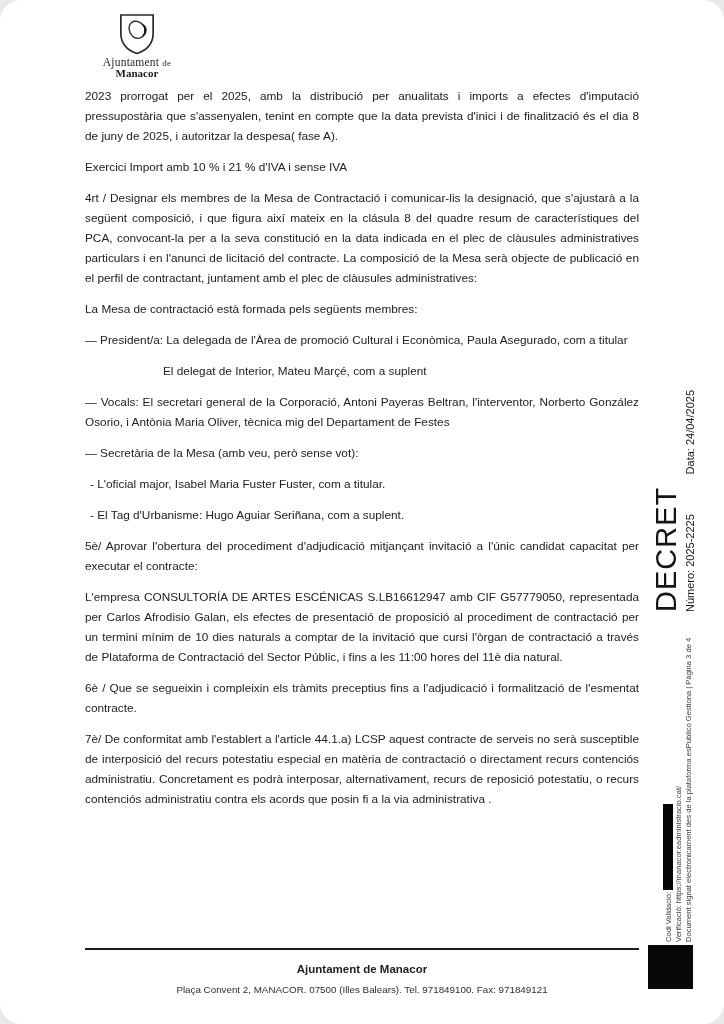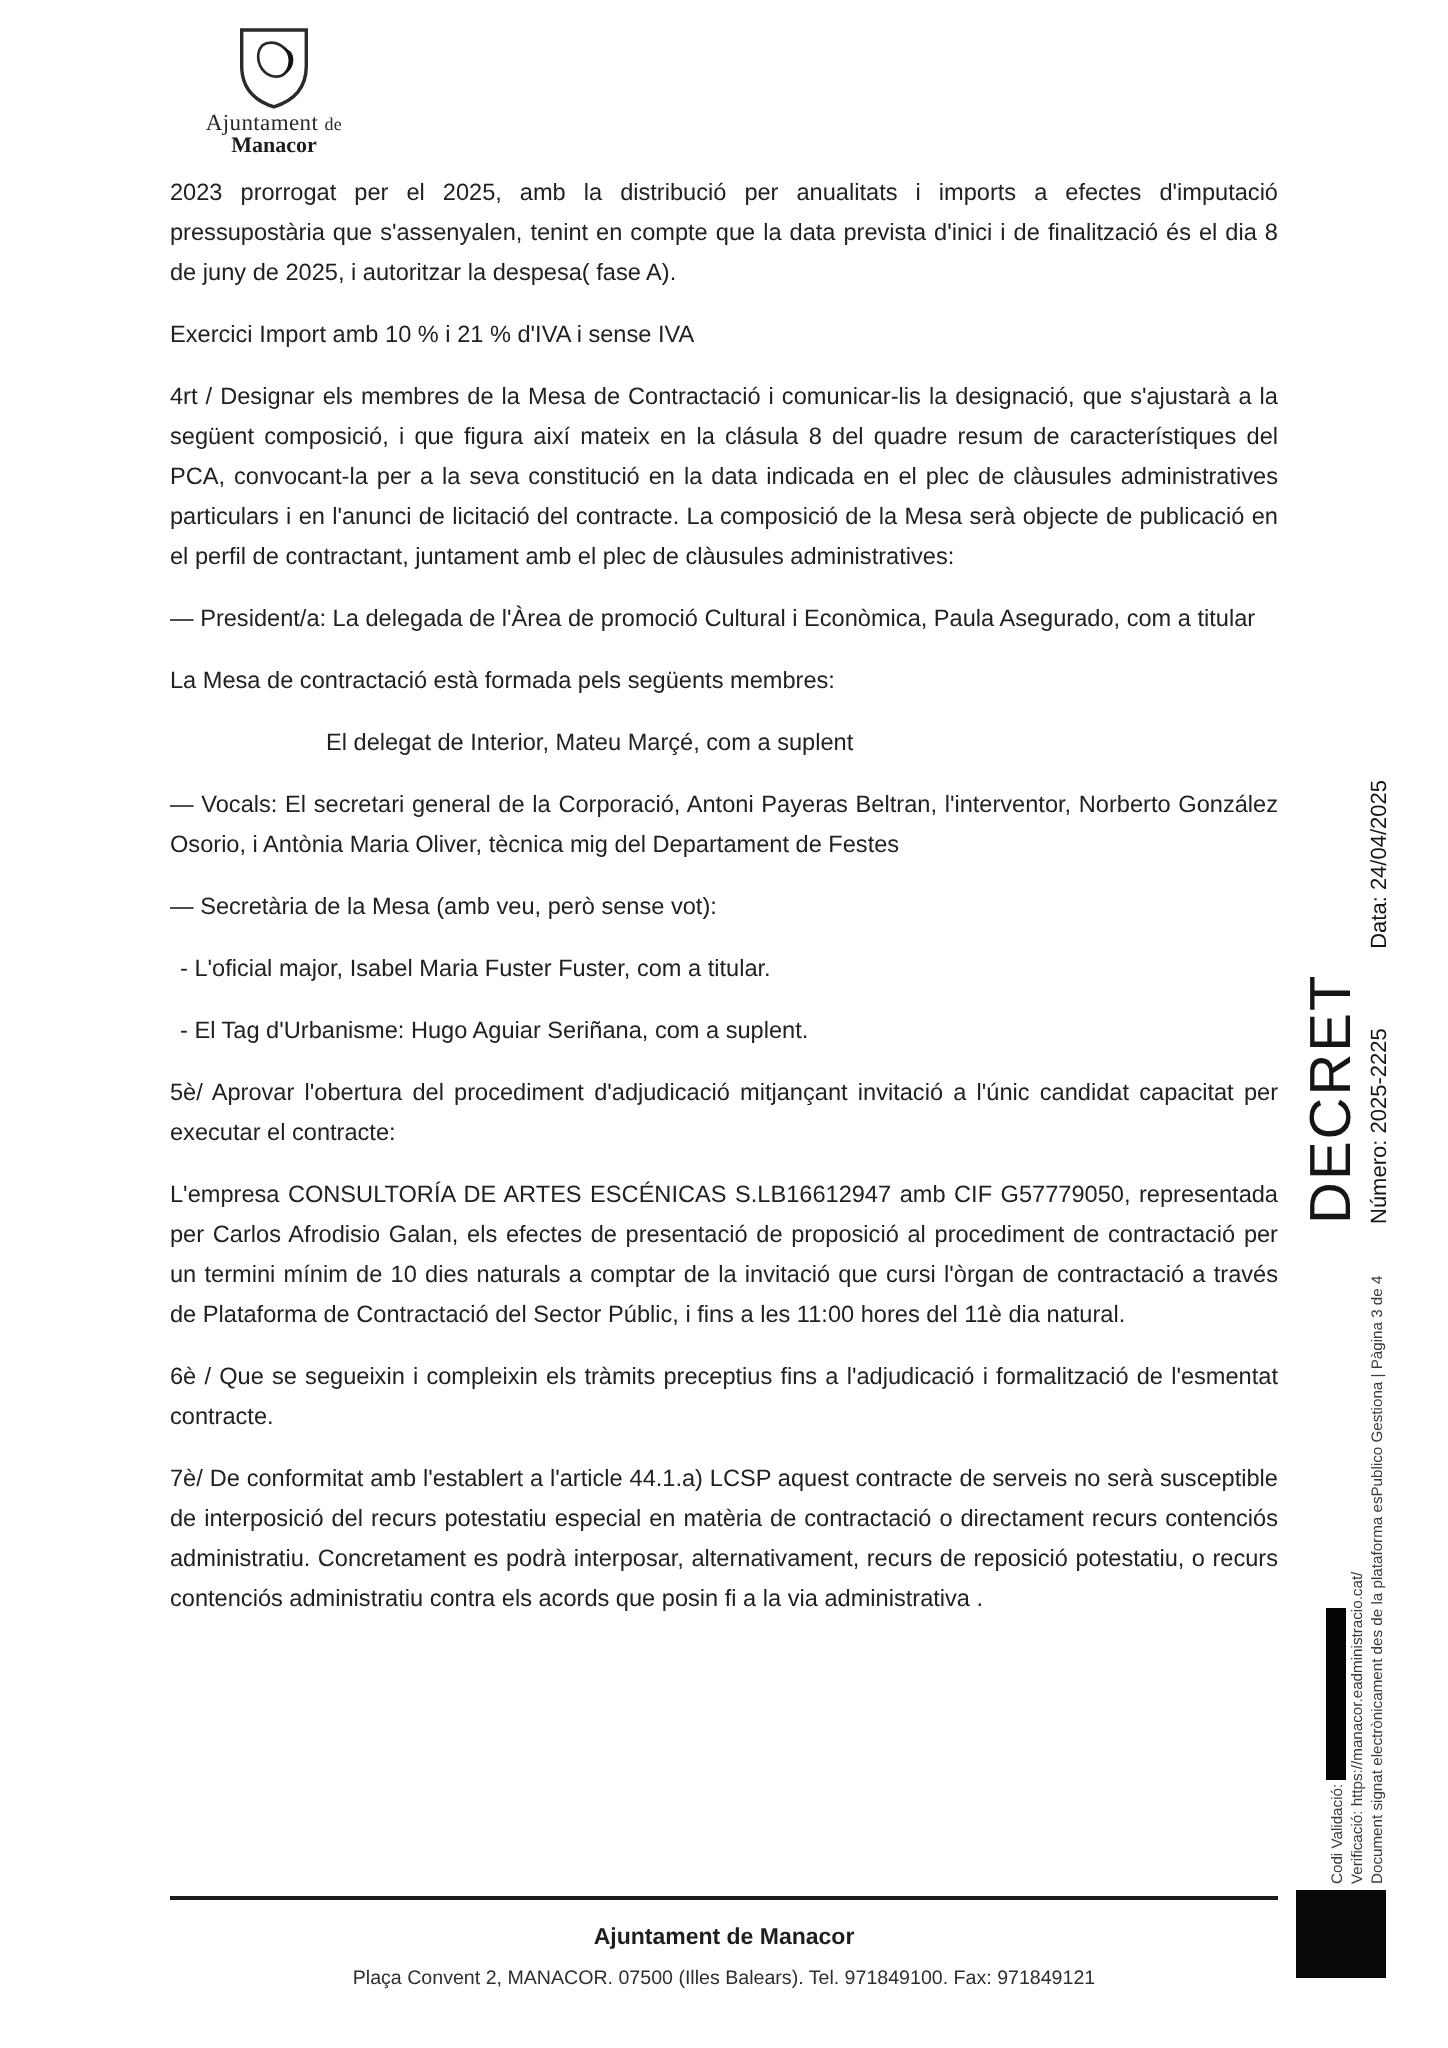--- a/index.html
+++ b/index.html
@@ -5,20 +5,21 @@
   * { margin:0; padding:0; box-sizing:border-box; }
   html,body { background:#e9e9e9; }
   .page {
     position:relative;
     width:724px; height:1024px;
     background:#ffffff;
     overflow:hidden;
     font-family:"Liberation Sans", sans-serif;
     color:#212121;
     margin:0 auto;
+    border-radius:21px;
   }
 
   
   .logo { position:absolute; left:95px; top:13px; width:84px; text-align:center; }
   .logo svg { display:block; margin:0 auto 1px; }
   .logo-line1 { font-family:"Liberation Serif", serif; font-size:11.5px; color:#2a2a2a; letter-spacing:0.2px; }
   .logo-line1 .de { font-size:9px; }
   .logo-line2 { font-family:"Liberation Serif", serif; font-size:11px; font-weight:bold; color:#1d1d1d; margin-top:-1px; }
 
   
@@ -81,22 +82,22 @@
     <div class="logo-line1">
       <span>Ajuntament</span> <span class="de">de</span>
     </div>
     <div class="logo-line2">Manacor</div>
   </div>
 
   <div class="content">
     <p>2023 prorrogat per el 2025, amb la distribució per anualitats i imports a efectes d'imputació pressupostària que s'assenyalen, tenint en compte que la data prevista d'inici i de finalització és el dia 8 de juny de 2025, i autoritzar la despesa( fase A).</p>
     <p>Exercici Import amb 10 % i 21 % d'IVA i sense IVA</p>
     <p>4rt / Designar els membres de la Mesa de Contractació i comunicar-lis la designació, que s'ajustarà a la següent composició, i que figura així mateix en la clásula 8 del quadre resum de característiques del PCA, convocant-la per a la seva constitució en la data indicada en el plec de clàusules administratives particulars i en l'anunci de licitació del contracte. La composició de la Mesa serà objecte de publicació en el perfil de contractant, juntament amb el plec de clàusules administratives:</p>
+    <p>La Mesa de contractació està formada pels següents membres:</p>
     <p>— President/a: La delegada de l'Àrea de promoció Cultural i Econòmica, Paula Asegurado, com a titular</p>
-    <p>La Mesa de contractació està formada pels següents membres:</p>
     <p class="indented">El delegat de Interior, Mateu Marçé, com a suplent</p>
     <p>— Vocals: El secretari general de la Corporació, Antoni Payeras Beltran, l'interventor, Norberto González Osorio, i Antònia Maria Oliver, tècnica mig del Departament de Festes</p>
     <p>— Secretària de la Mesa (amb veu, però sense vot):</p>
     <p class="dash-item">- L'oficial major, Isabel Maria Fuster Fuster, com a titular.</p>
     <p class="dash-item">- El Tag d'Urbanisme: Hugo Aguiar Seriñana, com a suplent.</p>
     <p>5è/ Aprovar l'obertura del procediment d'adjudicació mitjançant invitació a l'únic candidat capacitat per executar el contracte:</p>
     <p>L'empresa CONSULTORÍA DE ARTES ESCÉNICAS S.LB16612947 amb CIF G57779050, representada per Carlos Afrodisio Galan, els efectes de presentació de proposició al procediment de contractació per un termini mínim de 10 dies naturals a comptar de la invitació que cursi l'òrgan de contractació a través de Plataforma de Contractació del Sector Públic, i fins a les 11:00 hores del 11è dia natural.</p>
     <p>6è / Que se segueixin i compleixin els tràmits preceptius fins a l'adjudicació i formalització de l'esmentat contracte.</p>
     <p>7è/ De conformitat amb l'establert a l'article 44.1.a) LCSP aquest contracte de serveis no serà susceptible de interposició del recurs potestatiu especial en matèria de contractació o directament recurs contenciós administratiu. Concretament es podrà interposar, alternativament, recurs de reposició potestatiu, o recurs contenciós administratiu contra els acords que posin fi a la via administrativa .</p>
   </div>

